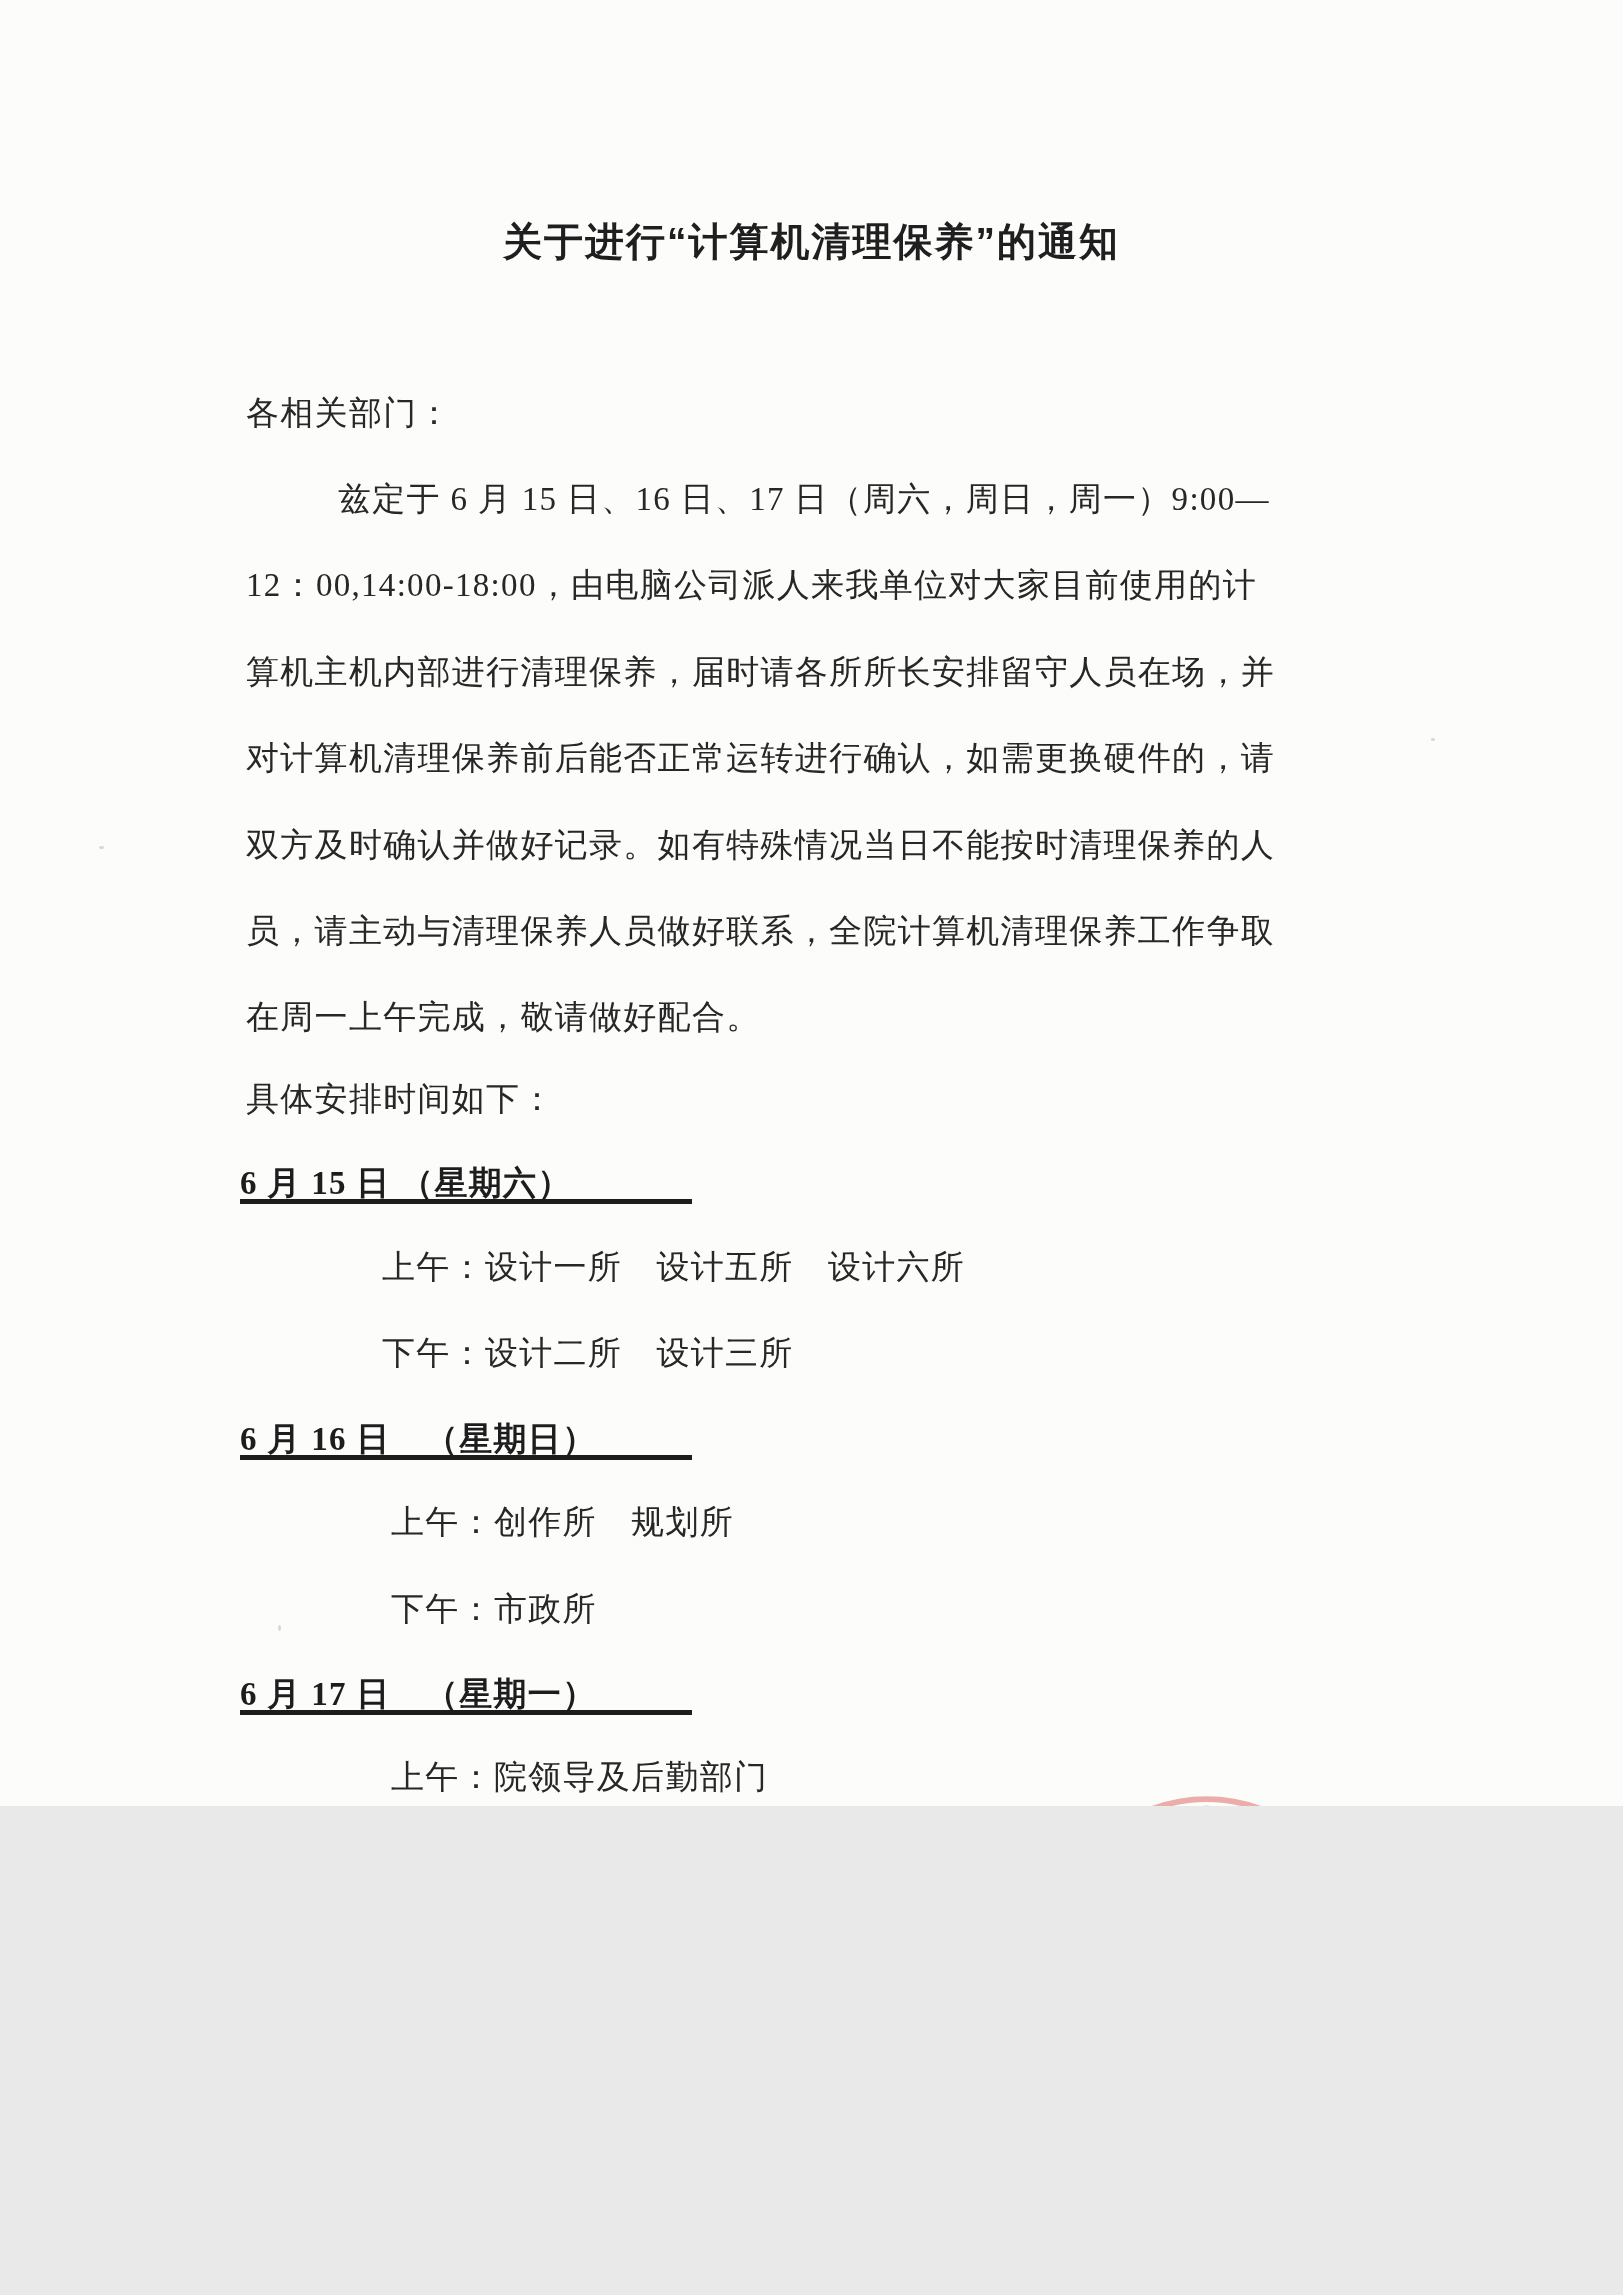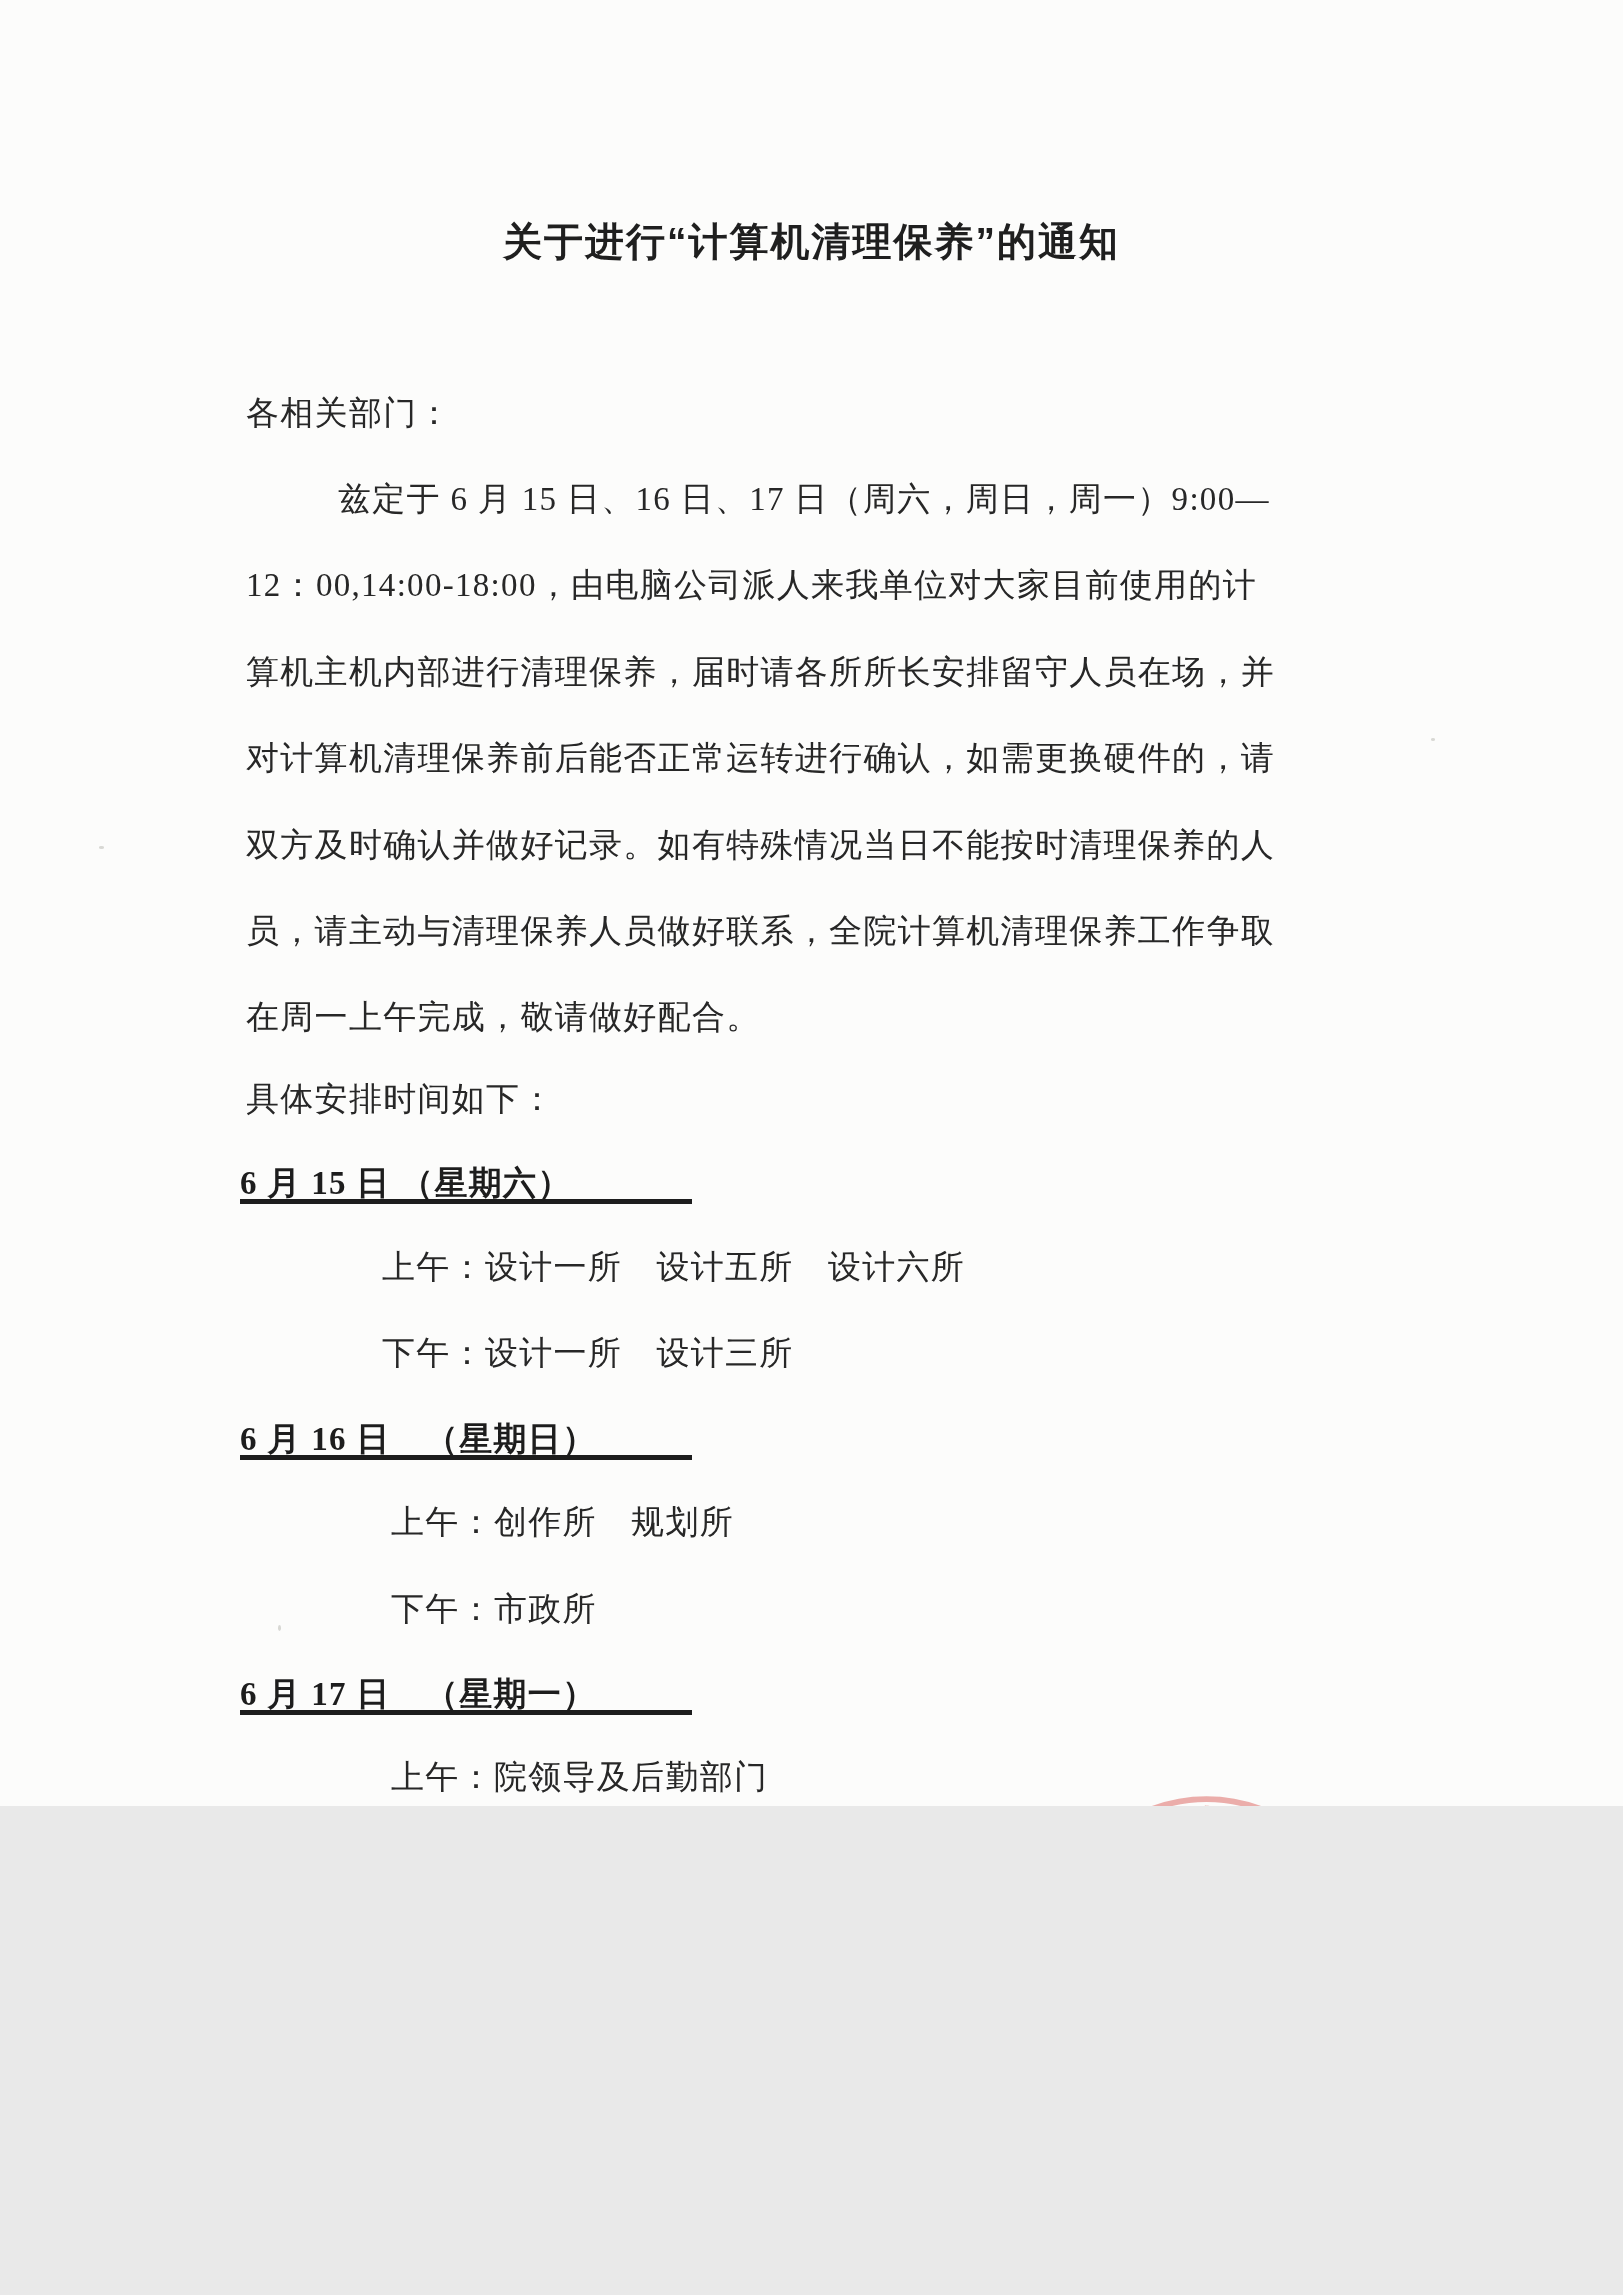--- a/index.html
+++ b/index.html
@@ -84,21 +84,21 @@
   <div class="line" style="left:246px; top:827px;">双方及时确认并做好记录。如有特殊情况当日不能按时清理保养的人</div>
   <div class="line" style="left:246px; top:913px;">员，请主动与清理保养人员做好联系，全院计算机清理保养工作争取</div>
   <div class="line" style="left:246px; top:999px;">在周一上午完成，敬请做好配合。</div>
 
   <div class="line" style="left:246px; top:1081px;">具体安排时间如下：</div>
 
   <div class="heading-wrap" style="top:1166px;">
     <span class="heading-text">6 月 15 日 （星期六）</span>
   </div>
   <div class="line" style="left:382px; top:1249px;">上午：设计一所　设计五所　设计六所</div>
-  <div class="line" style="left:382px; top:1335px;">下午：设计一所　设计三所</div>
+  <div class="line" style="left:382px; top:1335px;">下午：设计二所　设计三所</div>
 
   <div class="heading-wrap" style="top:1422px;">
     <span class="heading-text">6 月 16 日　（星期日）</span>
   </div>
   <div class="line" style="left:391px; top:1504px;">上午：创作所　规划所</div>
   <div class="line" style="left:391px; top:1591px;">下午：市政所</div>
 
   <div class="heading-wrap" style="top:1677px;">
     <span class="heading-text">6 月 17 日　（星期一）</span>
   </div>

